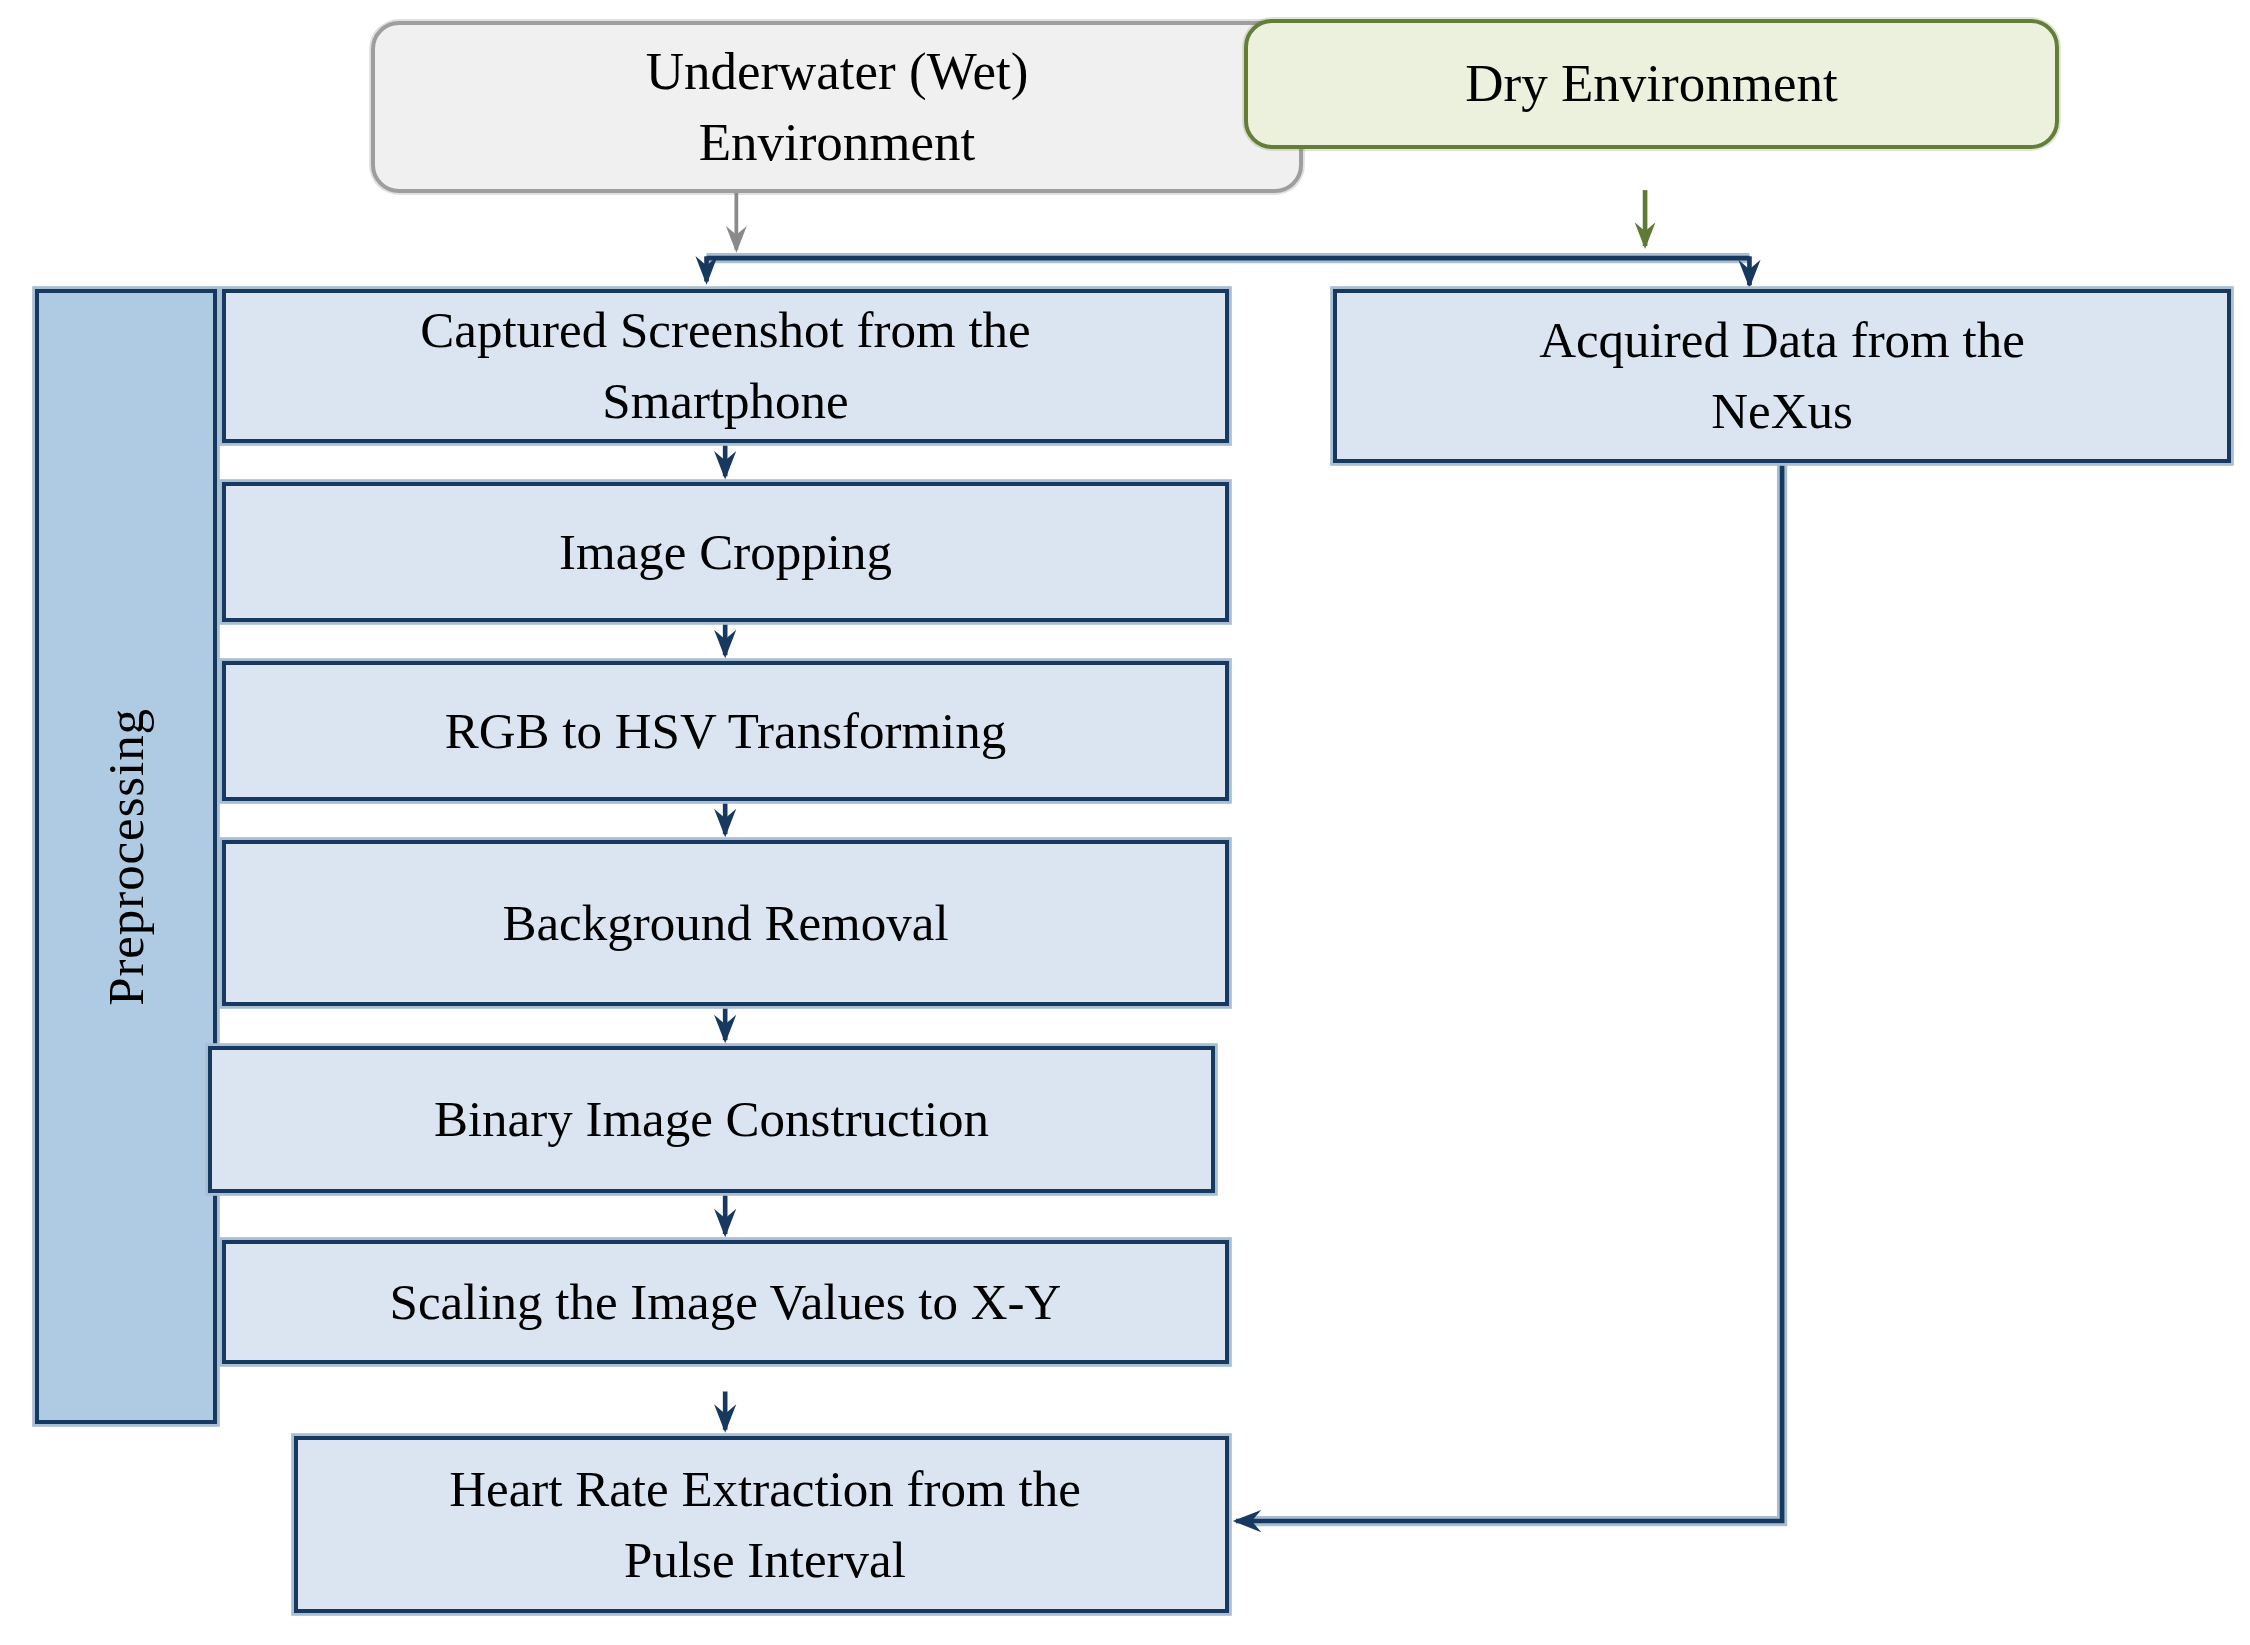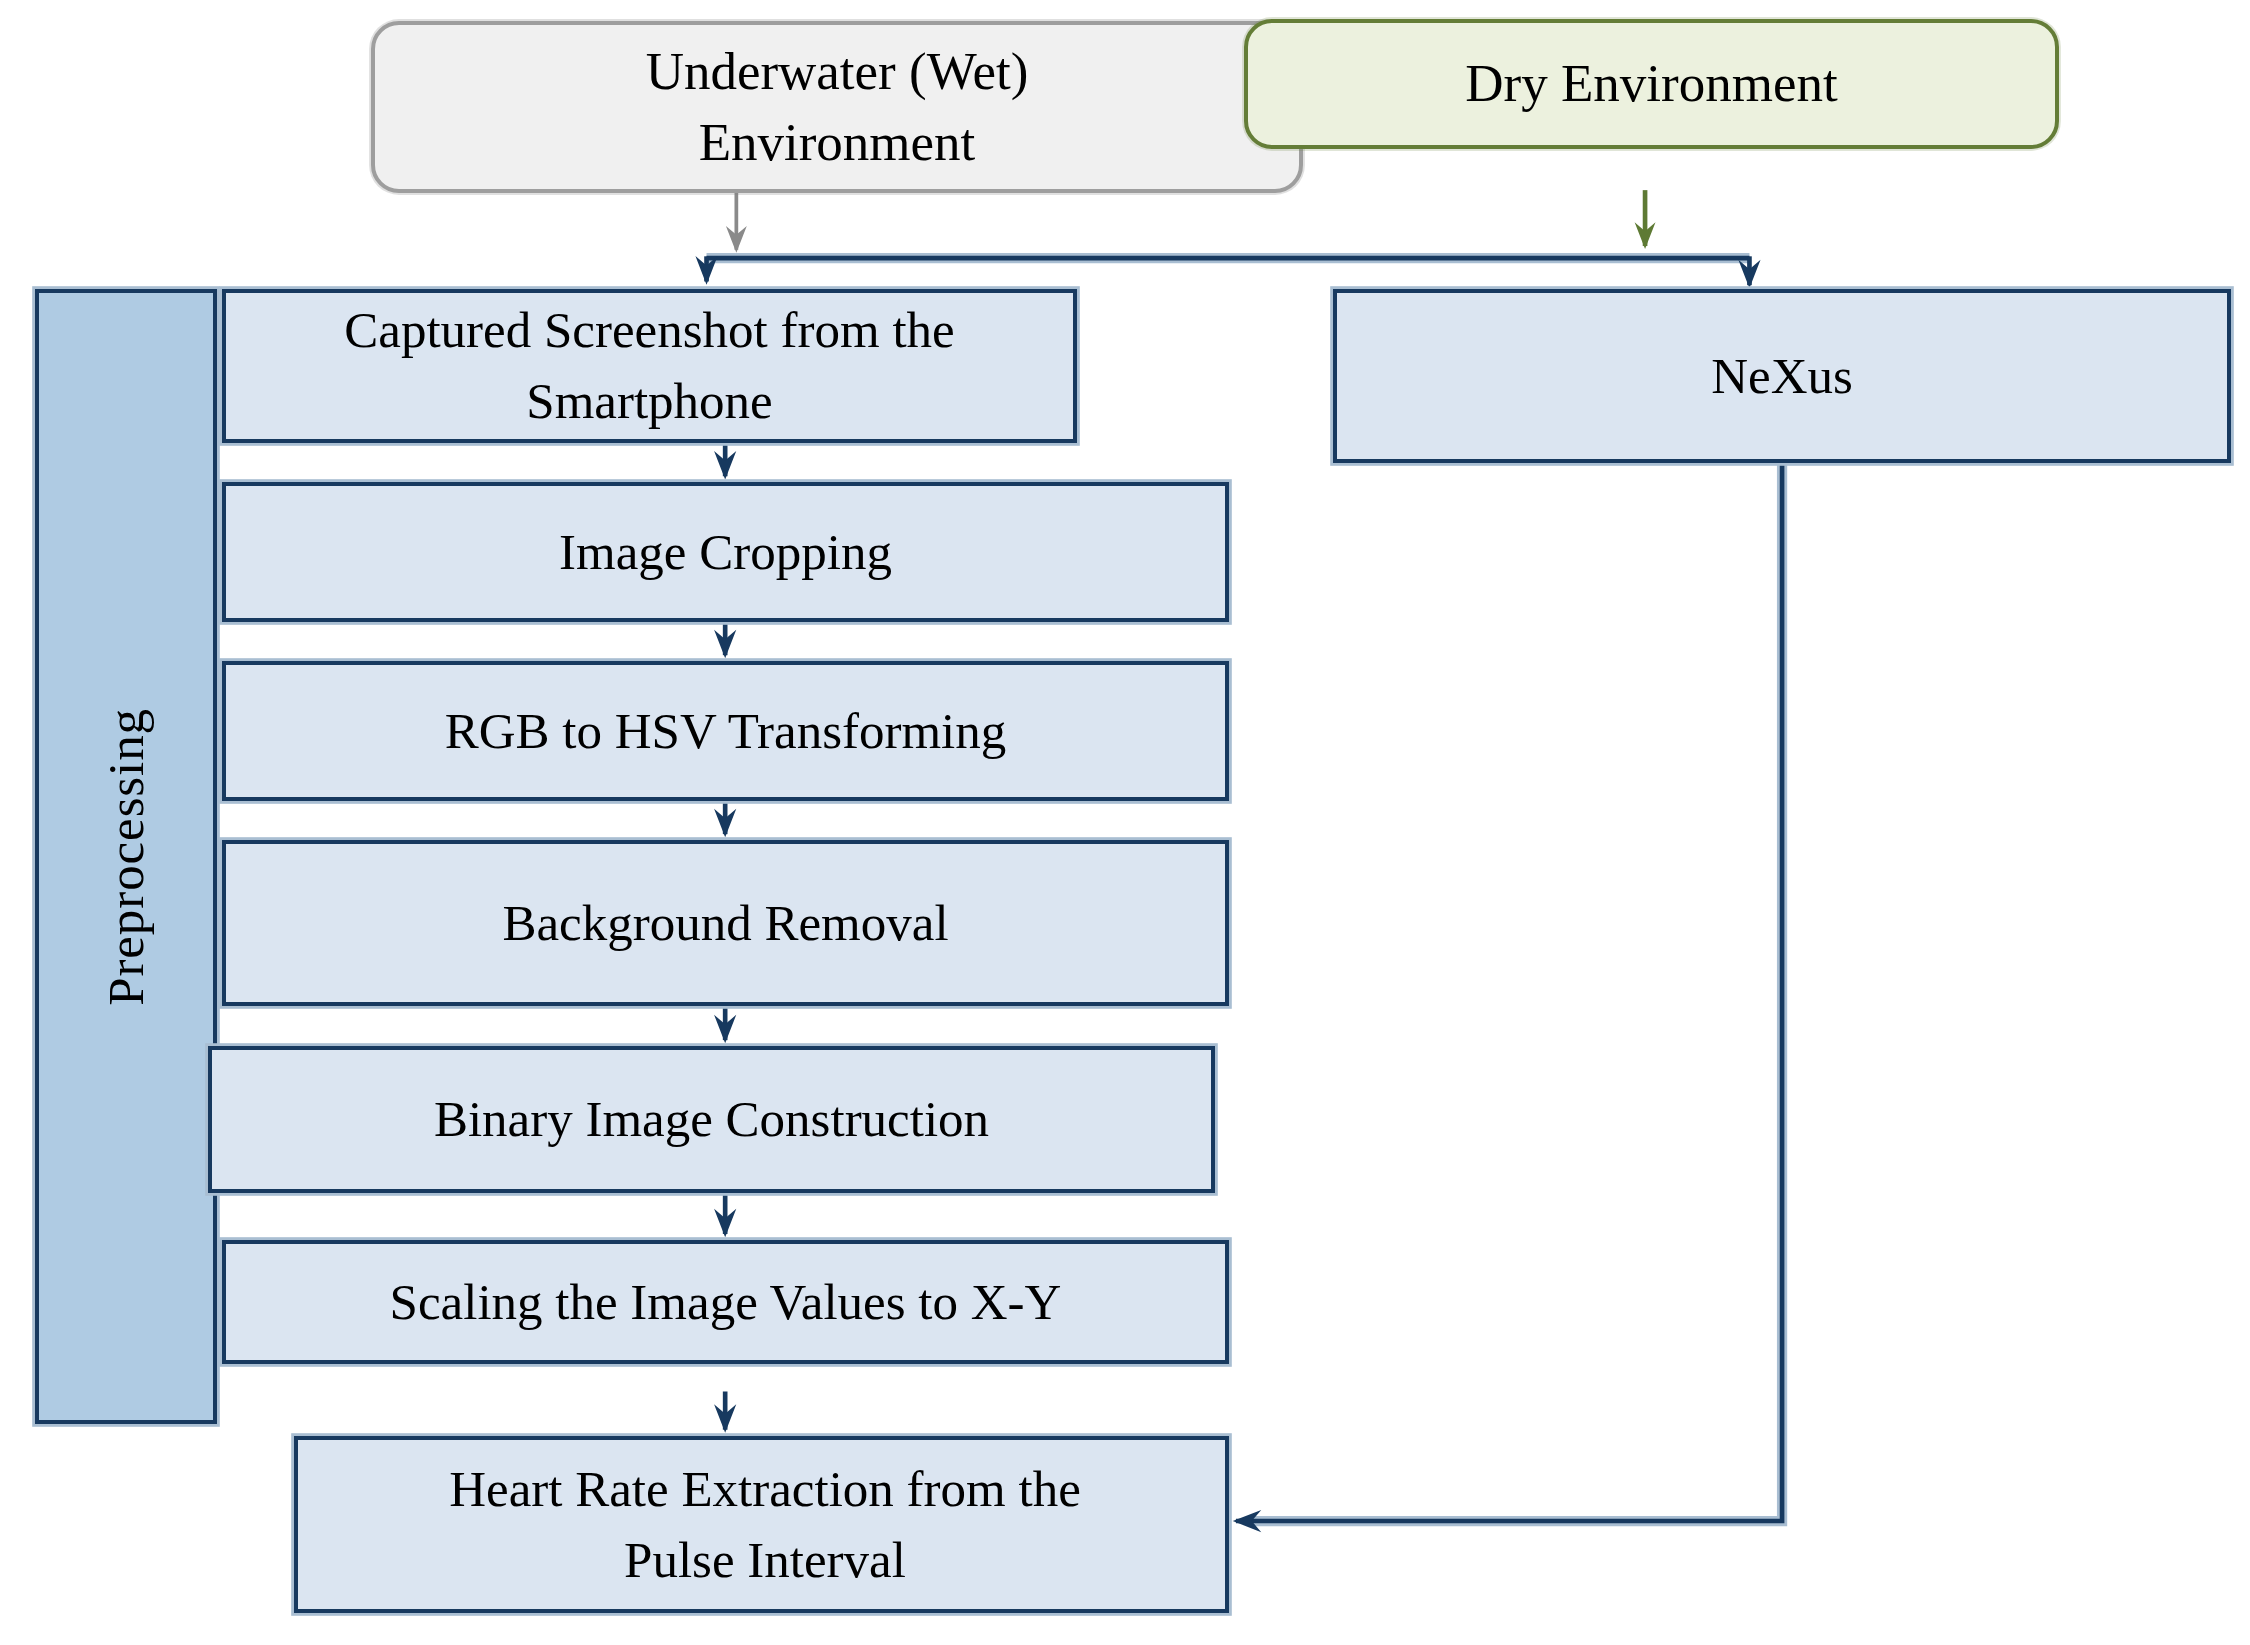--- a/index.html
+++ b/index.html
@@ -101,21 +101,21 @@
   </div>
 
   <div class="node terminator dry" style="left:1244px;top:18.6px;width:815px;height:130px;">
     <span class="line">Dry Environment</span>
   </div>
 
   <div class="node sidebar" style="left:35px;top:289px;width:182px;height:1135px;">
     <span class="vlabel">Preprocessing</span>
   </div>
 
-  <div class="node proc" style="left:222px;top:289px;width:855px;height:154px;">
+  <div class="node proc" style="left:222px;top:289px;width:1007px;height:154px;">
     <span class="line">Captured Screenshot from the</span>
     <span class="line">Smartphone</span>
   </div>
 
   <div class="node proc" style="left:222px;top:482px;width:1007px;height:140px;">
     <span class="line">Image Cropping</span>
   </div>
 
   <div class="node proc" style="left:222px;top:661px;width:1007px;height:140px;">
     <span class="line">RGB to HSV Transforming</span>
@@ -132,17 +132,18 @@
   <div class="node proc" style="left:222px;top:1240px;width:1007px;height:124px;">
     <span class="line">Scaling the Image Values to X-Y</span>
   </div>
 
   <div class="node proc" style="left:294px;top:1436px;width:935px;height:177px;padding-left:7px;">
     <span class="line">Heart Rate Extraction from the</span>
     <span class="line">Pulse Interval</span>
   </div>
 
   <div class="node proc" style="left:1333px;top:289px;width:898px;height:174px;">
+    <span class="line">Acquired Data from the</span>
     <span class="line">NeXus</span>
   </div>
 
 </div>
 
 
 </body></html>

